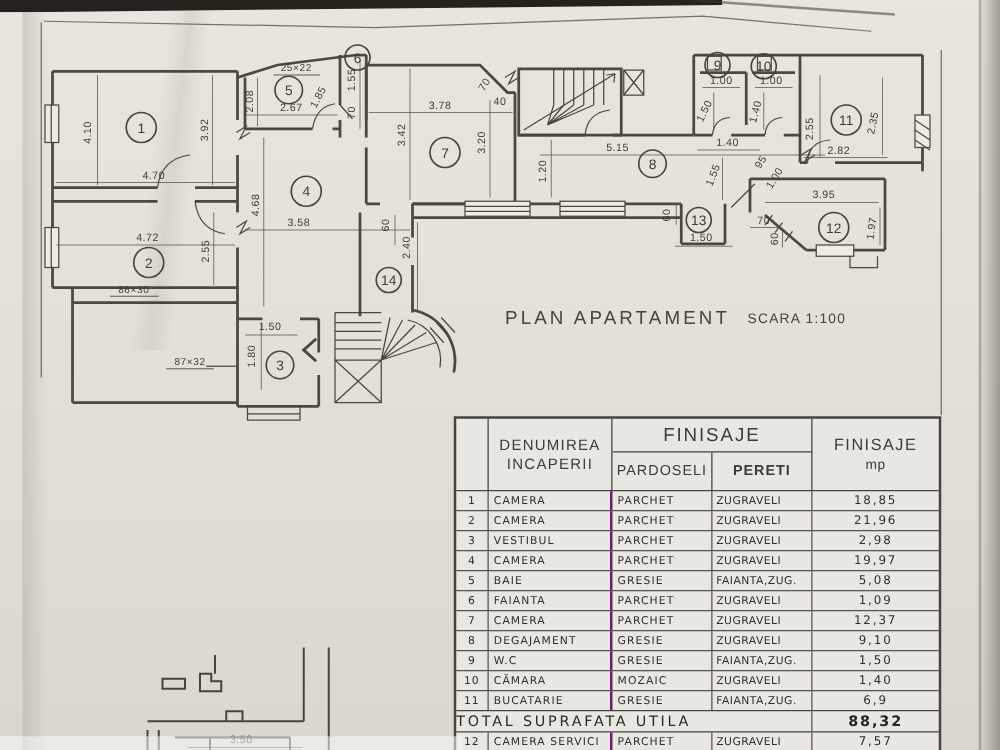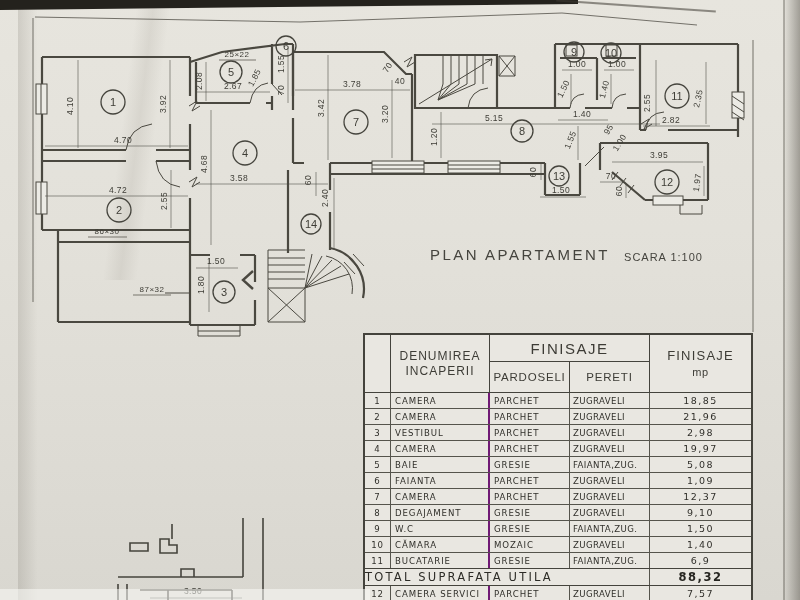--- a/index.html
+++ b/index.html
@@ -16,33 +16,33 @@
   .right-shadow{position:absolute;right:0;top:0;width:17px;height:600px;pointer-events:none;
     background:linear-gradient(90deg,rgba(90,86,78,0),rgba(90,86,78,.5));}
   .right-edge{position:absolute;left:783px;top:0;width:2px;height:600px;background:rgba(70,66,58,.35);}
   .bottom-light{position:absolute;left:0;top:589px;width:370px;height:11px;background:rgba(250,249,245,.55);pointer-events:none;}
 
   svg.plan{position:absolute;left:0;top:0;width:800px;height:600px;}
   .dim{font-family:"Liberation Sans",sans-serif;font-size:8.5px;fill:#3e3d36;letter-spacing:.4px;text-anchor:middle;}
   .stamp{font-family:"Liberation Sans",sans-serif;font-size:8px;fill:#3e3d36;letter-spacing:.5px;text-anchor:middle;}
   .rnum{font-family:"Liberation Sans",sans-serif;font-size:11px;fill:#3e3d36;text-anchor:middle;}
 
-  .title{position:absolute;left:430px;top:246px;display:flex;align-items:flex-end;gap:14px;color:#45443e;}
+  .title{position:absolute;left:404px;top:246px;display:flex;align-items:center;gap:14px;color:#45443e;}
   .t-main{font-size:15px;letter-spacing:2.5px;}
   .t-scale{font-size:11px;letter-spacing:1px;}
 
   
   .tbl{position:absolute;left:363px;top:333px;width:386px;border:2px solid #44433c;background:#e9e7e1;color:#3d3c36;}
   .thead{display:grid;grid-template-columns:26px 99px 80px 80px 1fr;grid-template-rows:27px 30px;border-bottom:1.6px solid #44433c;}
   .thead>div{display:flex;align-items:center;justify-content:center;}
   .h-corner{grid-column:1;grid-row:1/3;border-right:1px solid #44433c;}
   .h-name{grid-column:2;grid-row:1/3;border-right:1px solid #44433c;flex-direction:column;font-size:12px;letter-spacing:1px;line-height:15px;}
   .h-fin{grid-column:3/5;grid-row:1;border-right:1px solid #44433c;border-bottom:1px solid #44433c;font-size:15px;letter-spacing:1.5px;}
   .h-pard{grid-column:3;grid-row:2;border-right:1px solid #44433c;font-size:11.5px;letter-spacing:.8px;}
-  .h-per{grid-column:4;grid-row:2;border-right:1px solid #44433c;font-size:11.5px;letter-spacing:.8px;}
+  .h-per{grid-column:4;grid-row:2;border-right:1px solid #44433c;font-size:11.5px;letter-spacing:.8px;font-weight:bold;}
   .h-sup{grid-column:5;grid-row:1/3;flex-direction:column;font-size:13px;letter-spacing:1.2px;line-height:17px;}
   .h-sup .unit{font-size:11px;letter-spacing:.5px;}
   .trow{display:grid;grid-template-columns:26px 99px 80px 80px 1fr;height:15px;border-top:1px solid #55544c;}
   .tbody .trow:first-child{border-top:none;}
   .cell{font-family:"DejaVu Sans",sans-serif;font-size:8.6px;letter-spacing:.9px;color:#302f2a;
     display:flex;align-items:center;overflow:hidden;white-space:nowrap;}
   .c-num{justify-content:center;border-right:1px solid #55544c;}
   .c-name{padding-left:4px;border-right:2px solid #701a75;}
   .c-floor{padding-left:4px;border-right:1px solid #55544c;}
   .c-walls{padding-left:3px;border-right:1px solid #55544c;letter-spacing:.4px;}

